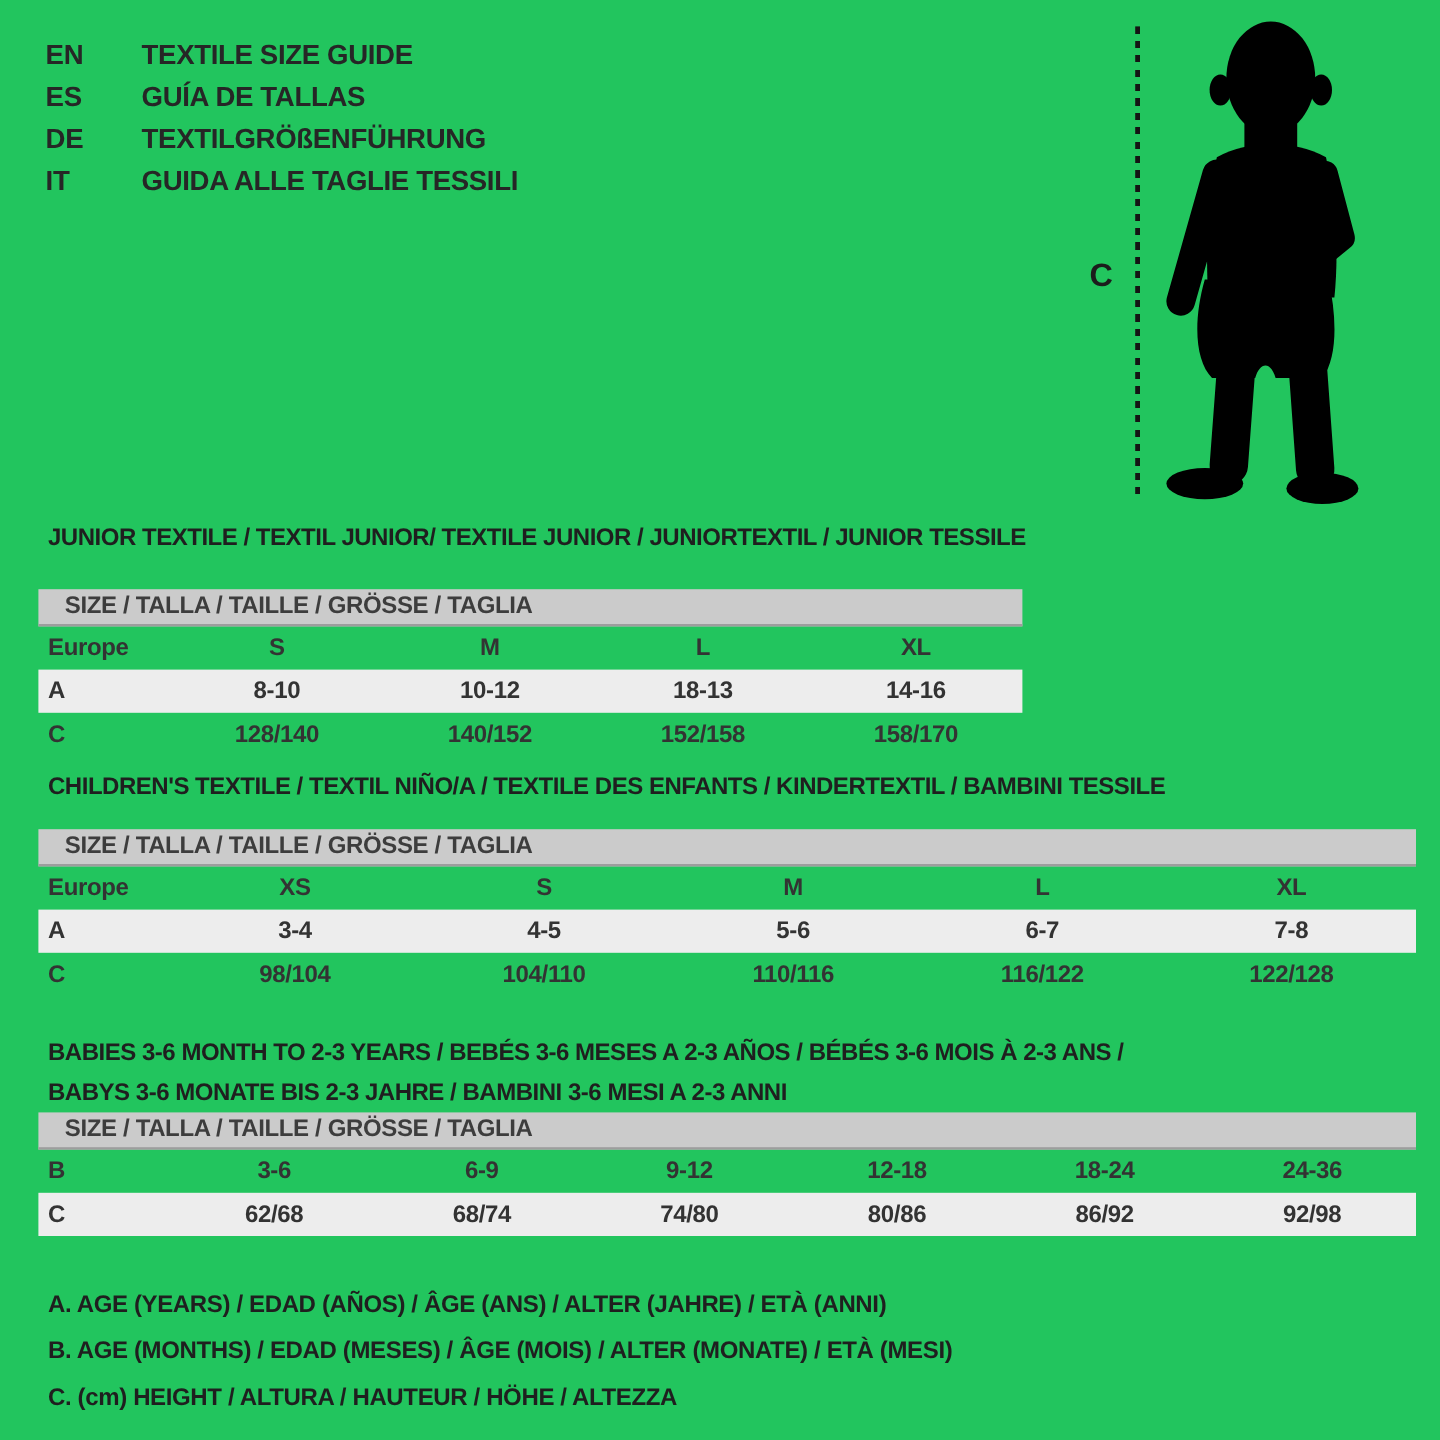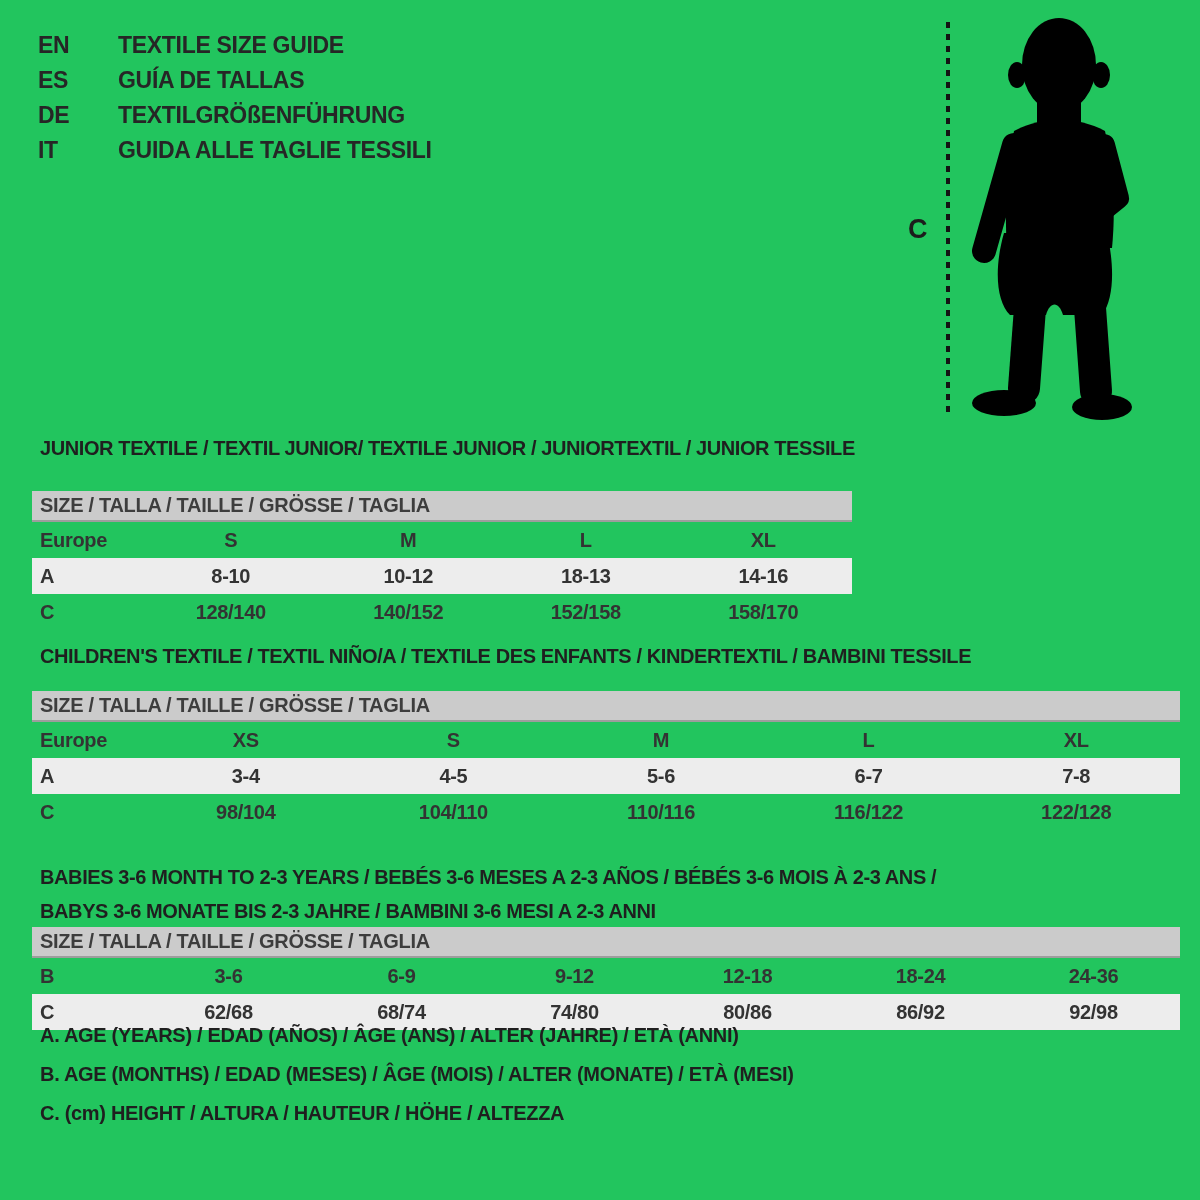--- a/index.html
+++ b/index.html
@@ -33,30 +33,30 @@
   #sec2-heading { left: 40px; top: 641px; }
   #sec3-heading { left: 40px; top: 860px; line-height: 34px; }
 
   
   .tbl { position: absolute; left: 32px; }
   #tbl1 { top: 491px; width: 820px; }
   #tbl2 { top: 691px; width: 1148px; }
   #tbl3 { top: 927px; width: 1148px; }
   .tbl-header {
     height: 31px; background: #cbcbcb; border-bottom: 2px solid #9d9d9d;
-    display: flex; align-items: center; padding-left: 8px; box-sizing: border-box;
+    display: flex; align-items: center; padding-left: 22px; box-sizing: border-box;
     font-size: 20px; color: #3d3d3d; letter-spacing: -0.3px;
   }
   .trow { display: flex; height: 36px; align-items: center; font-size: 20px; letter-spacing: -0.3px; color: #333333; }
   .trow.shaded { background: #ededed; }
   .tcell-label { width: 110px; padding-left: 8px; box-sizing: border-box; }
   .tcell { flex: 1; text-align: center; }
 
   
-  .legend { position: absolute; left: 40px; top: 1016px; font-size: 20px; line-height: 39px; letter-spacing: -0.3px; color: #1f1f1f; }
+  .legend { position: absolute; left: 40px; top: 1068px; font-size: 20px; line-height: 39px; letter-spacing: -0.3px; color: #1f1f1f; }
 </style>
 </head>
 <body>
 
 <div class="canvas">
 
   <div class="lang-block">
     <div class="lang-row">
       <span class="lang-code">EN</span>
       <span class="lang-title">TEXTILE SIZE GUIDE</span>

